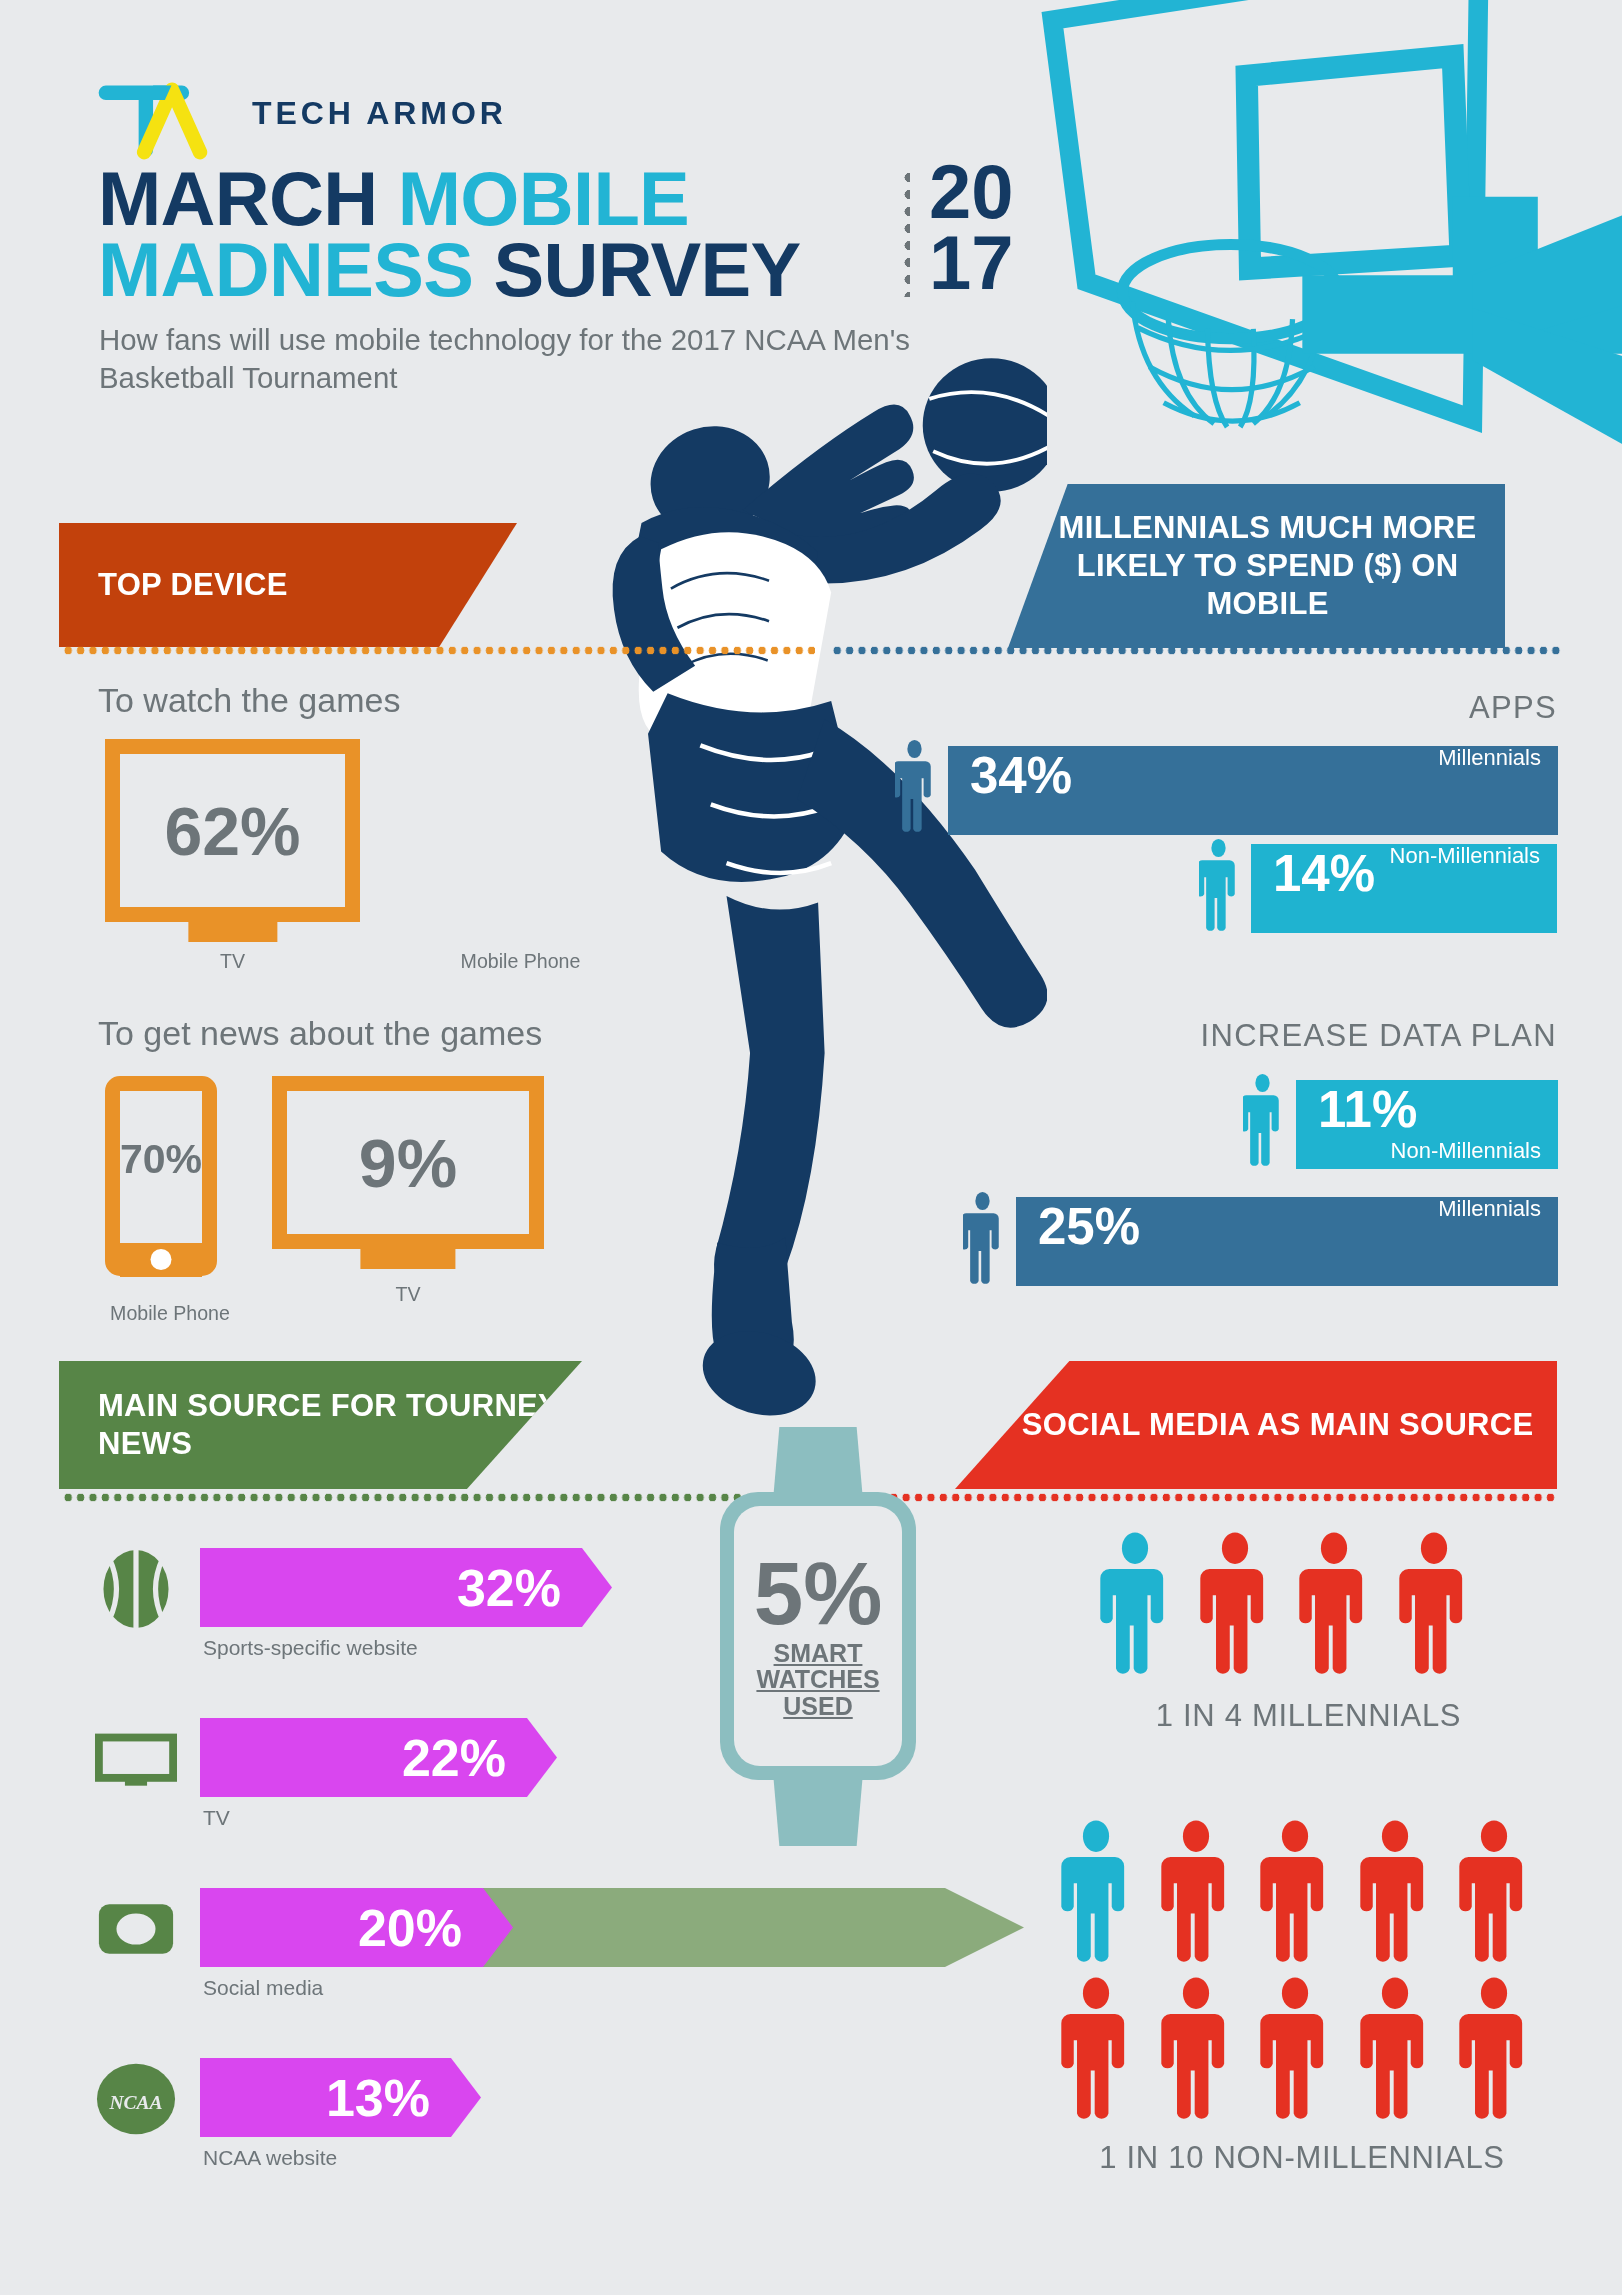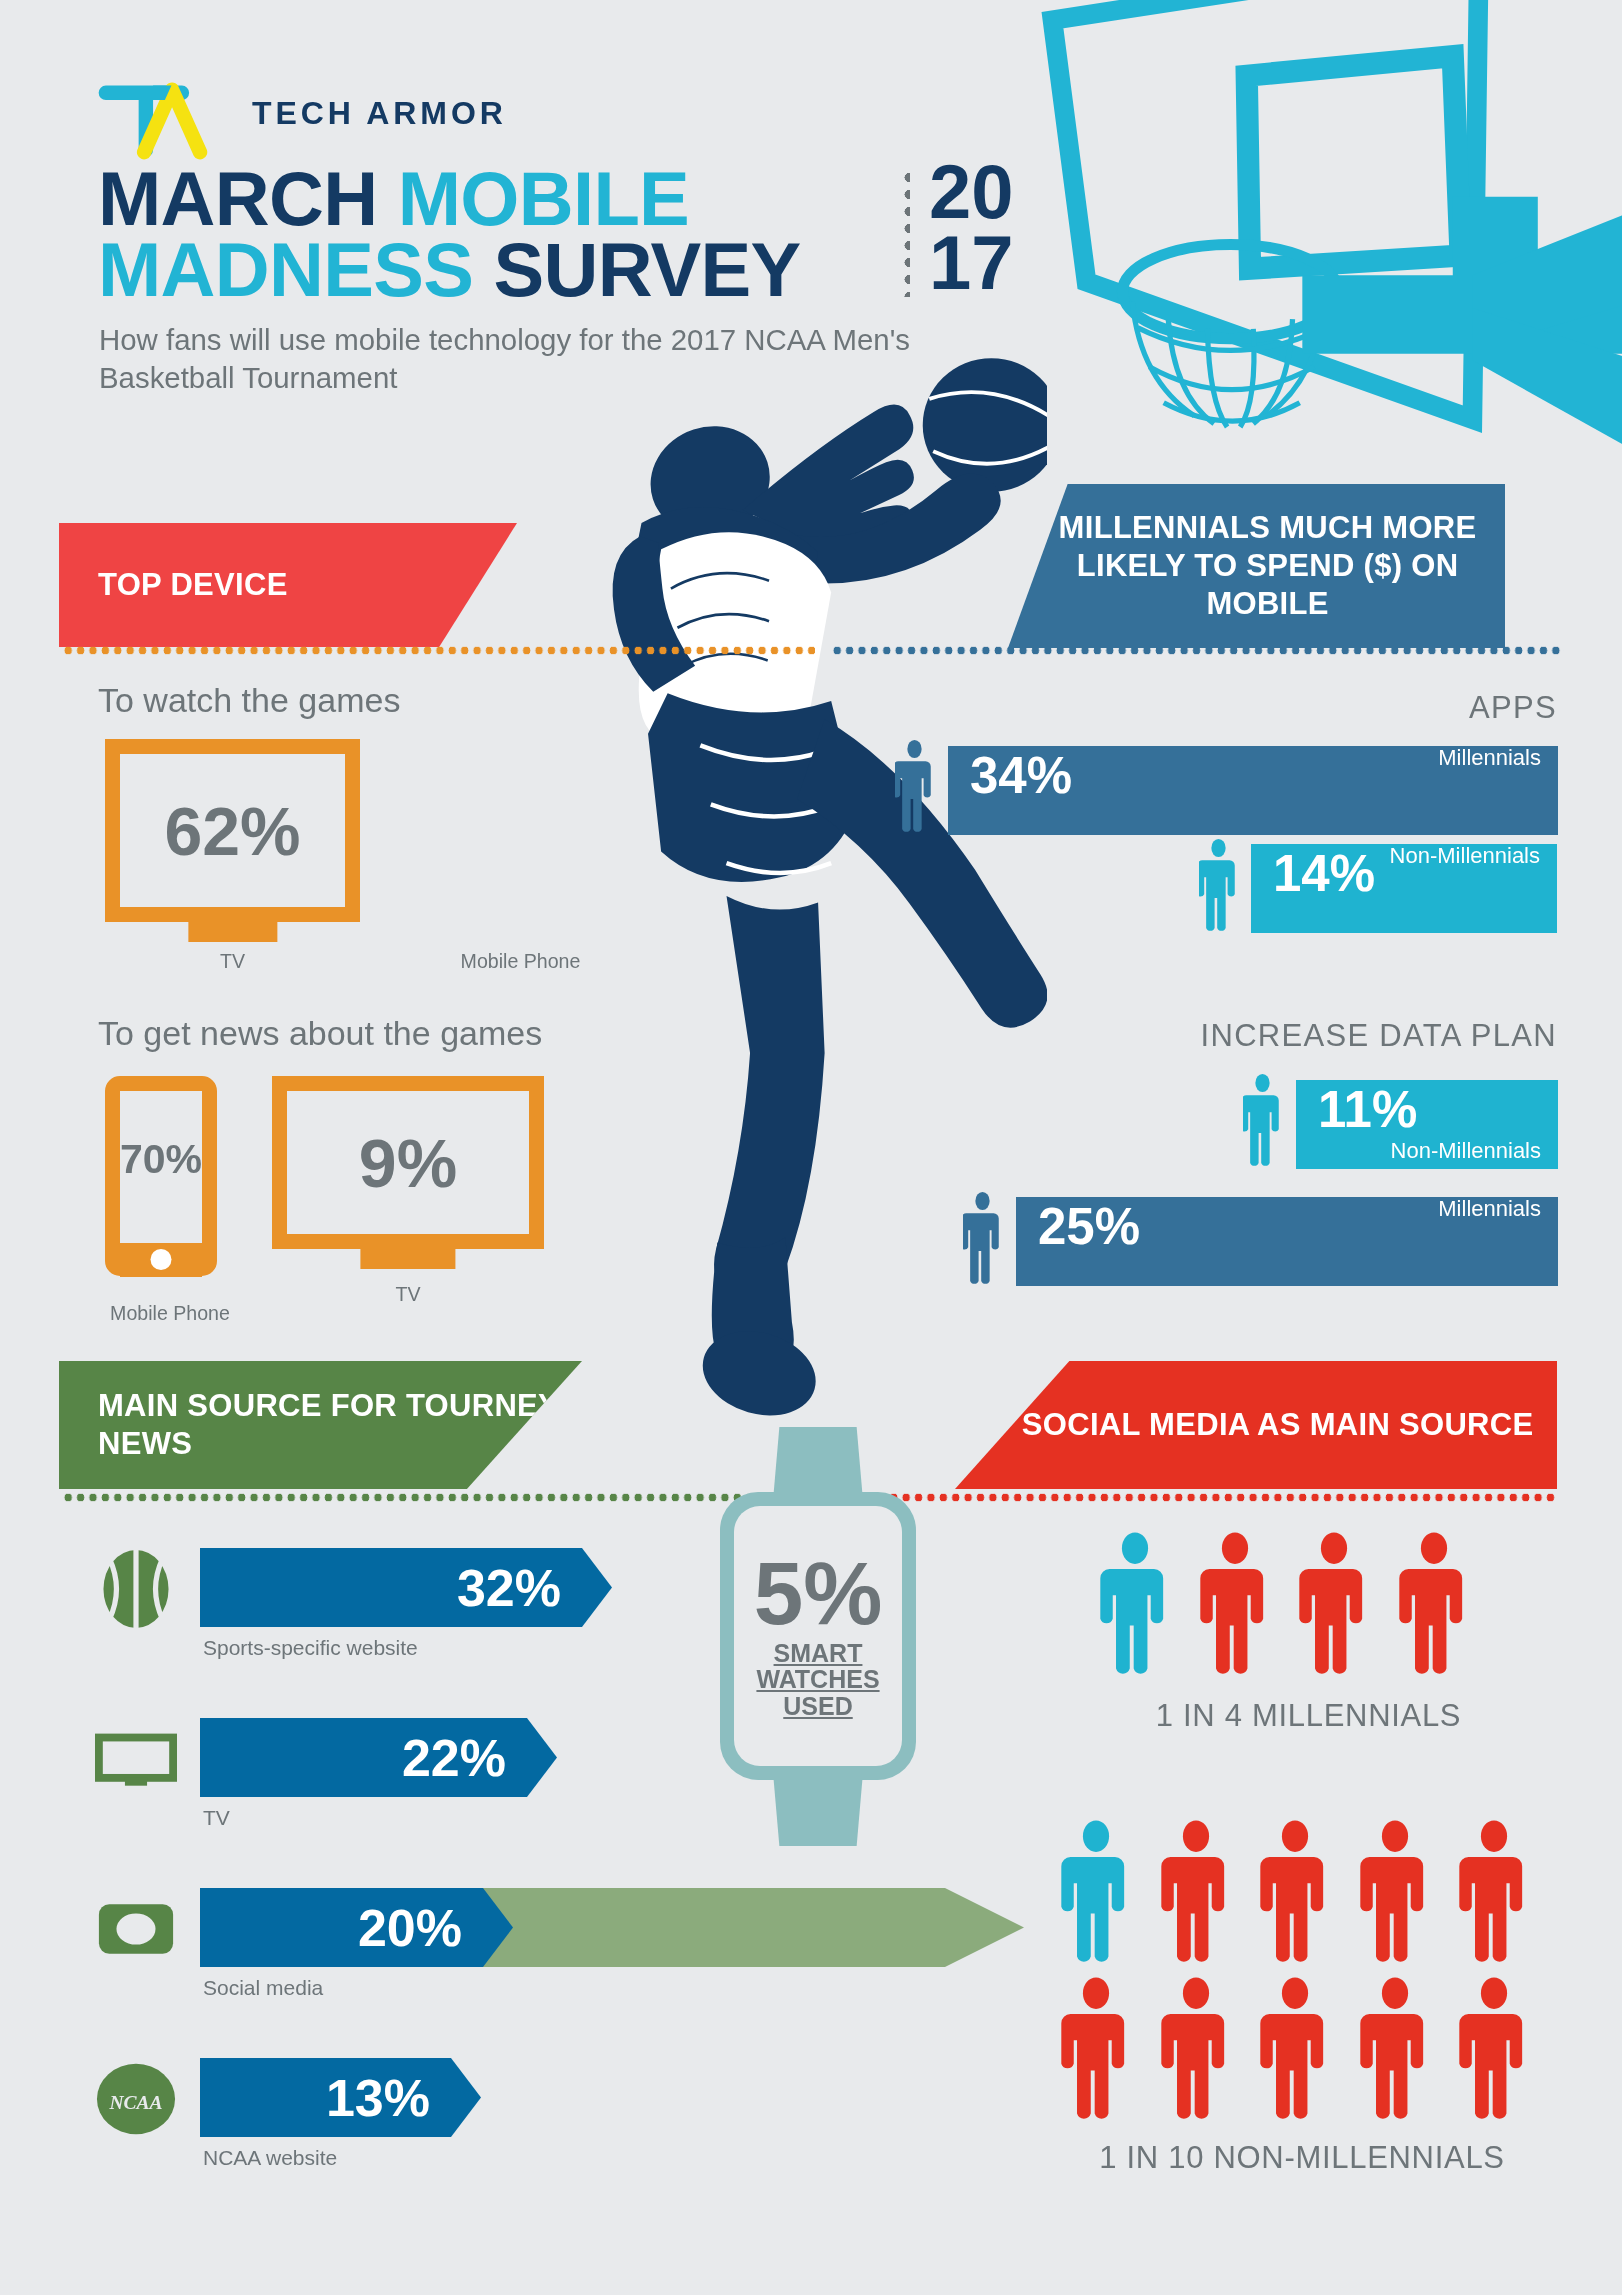--- a/index.html
+++ b/index.html
@@ -40,21 +40,21 @@
 
   
   #player{left:563px;top:353px;width:484px;height:1112px;}
 
   
   .banner{display:flex;align-items:center;}
   .banner .btxt{color:#fff;font-weight:800;font-size:31px;line-height:1.22;
      letter-spacing:0.3px;font-family:"Liberation Sans", sans-serif;}
 
   #banner-topdevice{left:59px;top:523px;width:458px;height:124px;
-     background:#ef4444;clip-path:polygon(0 0,100% 0,83% 100%,0 100%);}
+     background:#c2410c;clip-path:polygon(0 0,100% 0,83% 100%,0 100%);}
   #banner-topdevice .btxt{padding-left:39px;}
 
   #banner-millennials{left:1008px;top:484px;width:497px;height:164px;
      background:#357099;clip-path:polygon(12% 0,100% 0,100% 100%,0 100%);}
   #banner-millennials .btxt{width:100%;text-align:center;padding-left:30px;padding-right:7.9px;}
 
   #banner-tourney{left:59px;top:1361px;width:523px;height:128px;
      background:#578547;clip-path:polygon(0 0,100% 0,78% 100%,0 100%);}
   #banner-tourney .btxt{padding-left:39px;}
 
@@ -133,21 +133,21 @@
   #bar-apps-mil{left:948px;top:746px;width:610px;height:89px;background:#357099;}
   #pin-apps-mil{left:895px;top:739px;}
   #bar-apps-non{left:1251px;top:844px;width:306px;height:89px;background:#1fb3d0;}
   #pin-apps-non{left:1199px;top:838px;}
 
   #bar-data-non{left:1296px;top:1080px;width:262px;height:89px;background:#1fb3d0;flex-direction:column;}
   #pin-data-non{left:1243px;top:1073px;}
   #bar-data-mil{left:1016px;top:1197px;width:542px;height:89px;background:#357099;}
   #pin-data-mil{left:963px;top:1191px;}
   .srcicon{position:absolute;width:82px;height:82px;}
-  .srcbar{position:absolute;height:79px;background:#0369a1;
+  .srcbar{position:absolute;height:79px;background:#d946ef;
      clip-path:polygon(0 0, calc(100% - 30px) 0, 100% 50%, calc(100% - 30px) 100%, 0 100%);
      display:flex;align-items:center;justify-content:flex-end;}
   .srcbar .pct{font-size:52px;font-weight:800;color:#fff;padding-right:51px;
      font-family:"Liberation Sans", sans-serif;}
   .srclbl{position:absolute;font-size:21px;color:#6d7579;
      font-family:"Liberation Sans", sans-serif;}
 
   #row1-icon{left:95px;top:1548px;}
   #row1-bar{left:200px;top:1548px;width:412px;}
   #row1-lbl{left:203px;top:1636px;}

